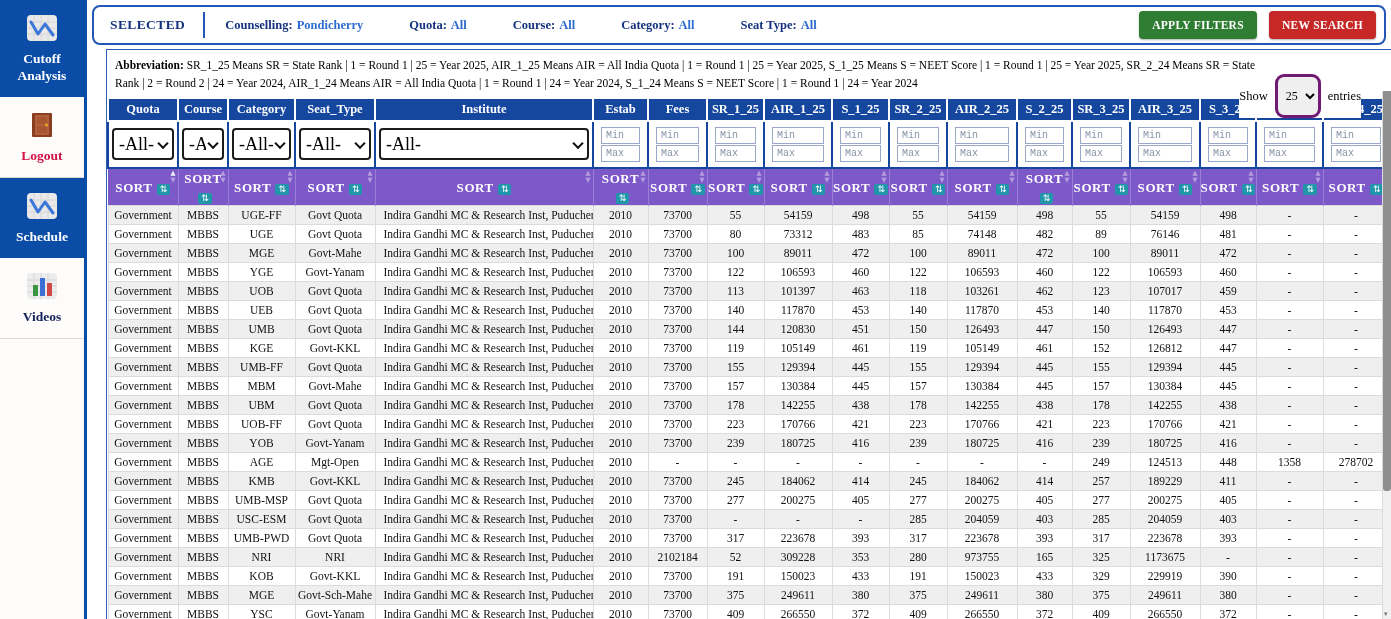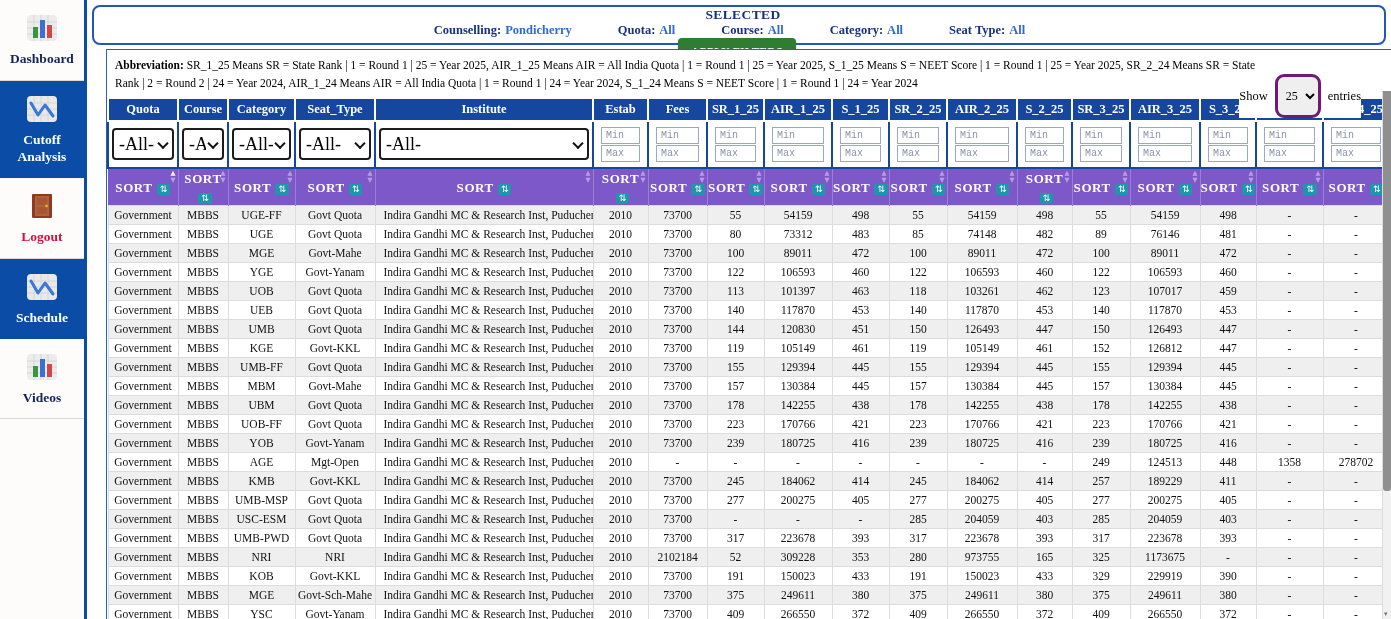--- a/index.html
+++ b/index.html
@@ -17,21 +17,21 @@
   .side-item .lbl { font-weight:bold; font-size:13.5px; color:#15235c; line-height:1.25; }
   .side-item.active { background:#0b4da6; border-bottom:none; }
   .side-item.active .lbl { color:#ffffff; }
   .side-item.logout .lbl { color:#d31245; }
   .icon-box { width:36px; height:32px; display:flex; align-items:center; justify-content:center; }
 
   
   .main { flex:1; display:flex; flex-direction:column; position:relative; min-width:0; }
 
   .topbar { margin:5px 5px 4px 5px; border:2px solid #2257b8; border-radius:8px; height:40px;
-            display:flex; align-items:center; padding:0 8px 0 16px; background:#fff;flex-direction:column; }
+            display:flex; align-items:center; padding:0 8px 0 16px; background:#fff; }
   .selected { color:#14327e; font-weight:bold; font-size:13.5px; letter-spacing:.4px; }
   .tsep { width:2px; height:26px; background:#2257b8; margin:0 20px 0 18px; }
   .f-group { margin-right:27px; font-size:12.5px; font-weight:bold; white-space:nowrap; }
   .f-label { color:#14327e; }
   .f-value { color:#2d6bd0; margin-left:4px; }
   .spacer { flex:1; }
   .btn { font-family:inherit; font-weight:bold; color:#fff; border:none; border-radius:4px;
          padding:8px 13px; font-size:11.5px; letter-spacing:.3px; cursor:pointer; white-space:nowrap; }
   .btn.apply { background:#2e7d32; margin-right:12px; box-shadow:0 1px 2px rgba(0,0,0,.3); }
   .btn.newsearch { background:#c62828; box-shadow:0 1px 2px rgba(0,0,0,.3); }
@@ -77,34 +77,20 @@
   .vscroll { position:absolute; top:41px; right:0; bottom:0; width:9px; background:#f1f1f1; border-left:1px solid #dcdcdc; }
   .vthumb  { position:absolute; top:0; left:0; width:100%; height:400px; background:#8f8f8f; border-radius:0 0 3px 3px; }
   .varrow  { position:absolute; bottom:1px; left:1px; font-size:7px; color:#777; font-family:"DejaVu Sans",sans-serif; }
 </style>
 </head>
 <body>
 
 <div class="app">
 
   <div class="sidebar">
-      <div class="side-item">
-        <span class="icon-box">
-          <svg width="32" height="28" viewBox="0 0 32 28">
-            <rect x="1" y="1" width="30" height="26" rx="4" fill="#ececec"></rect>
-            <g stroke="#d6d6d6" stroke-width="1">
-              <path d="M1 8h30M1 14h30M1 20h30M8 1v26M15 1v26M22 1v26"></path>
-            </g>
-            <rect x="7" y="13" width="5" height="11" fill="#3a9440"></rect>
-            <rect x="14" y="6" width="5" height="18" fill="#3b6fd4"></rect>
-            <rect x="21" y="11" width="5" height="13" fill="#d04848"></rect>
-          </svg>
-        </span>
-        <div class="lbl">Dashboard</div>
-      </div>
       <div class="side-item active">
         <span class="icon-box">
           <svg width="32" height="28" viewBox="0 0 32 28">
             <rect x="1" y="1" width="30" height="26" rx="4" fill="#e9e9e9"></rect>
             <g stroke="#d6d6d6" stroke-width="1">
               <path d="M1 8h30M1 14h30M1 20h30M8 1v26M15 1v26M22 1v26"></path>
             </g>
             <polyline points="5,8 12,20 19,10 27,21" fill="none" stroke="#3b76d9" stroke-width="3" stroke-linecap="round" stroke-linejoin="round"></polyline>
           </svg>
         </span>

